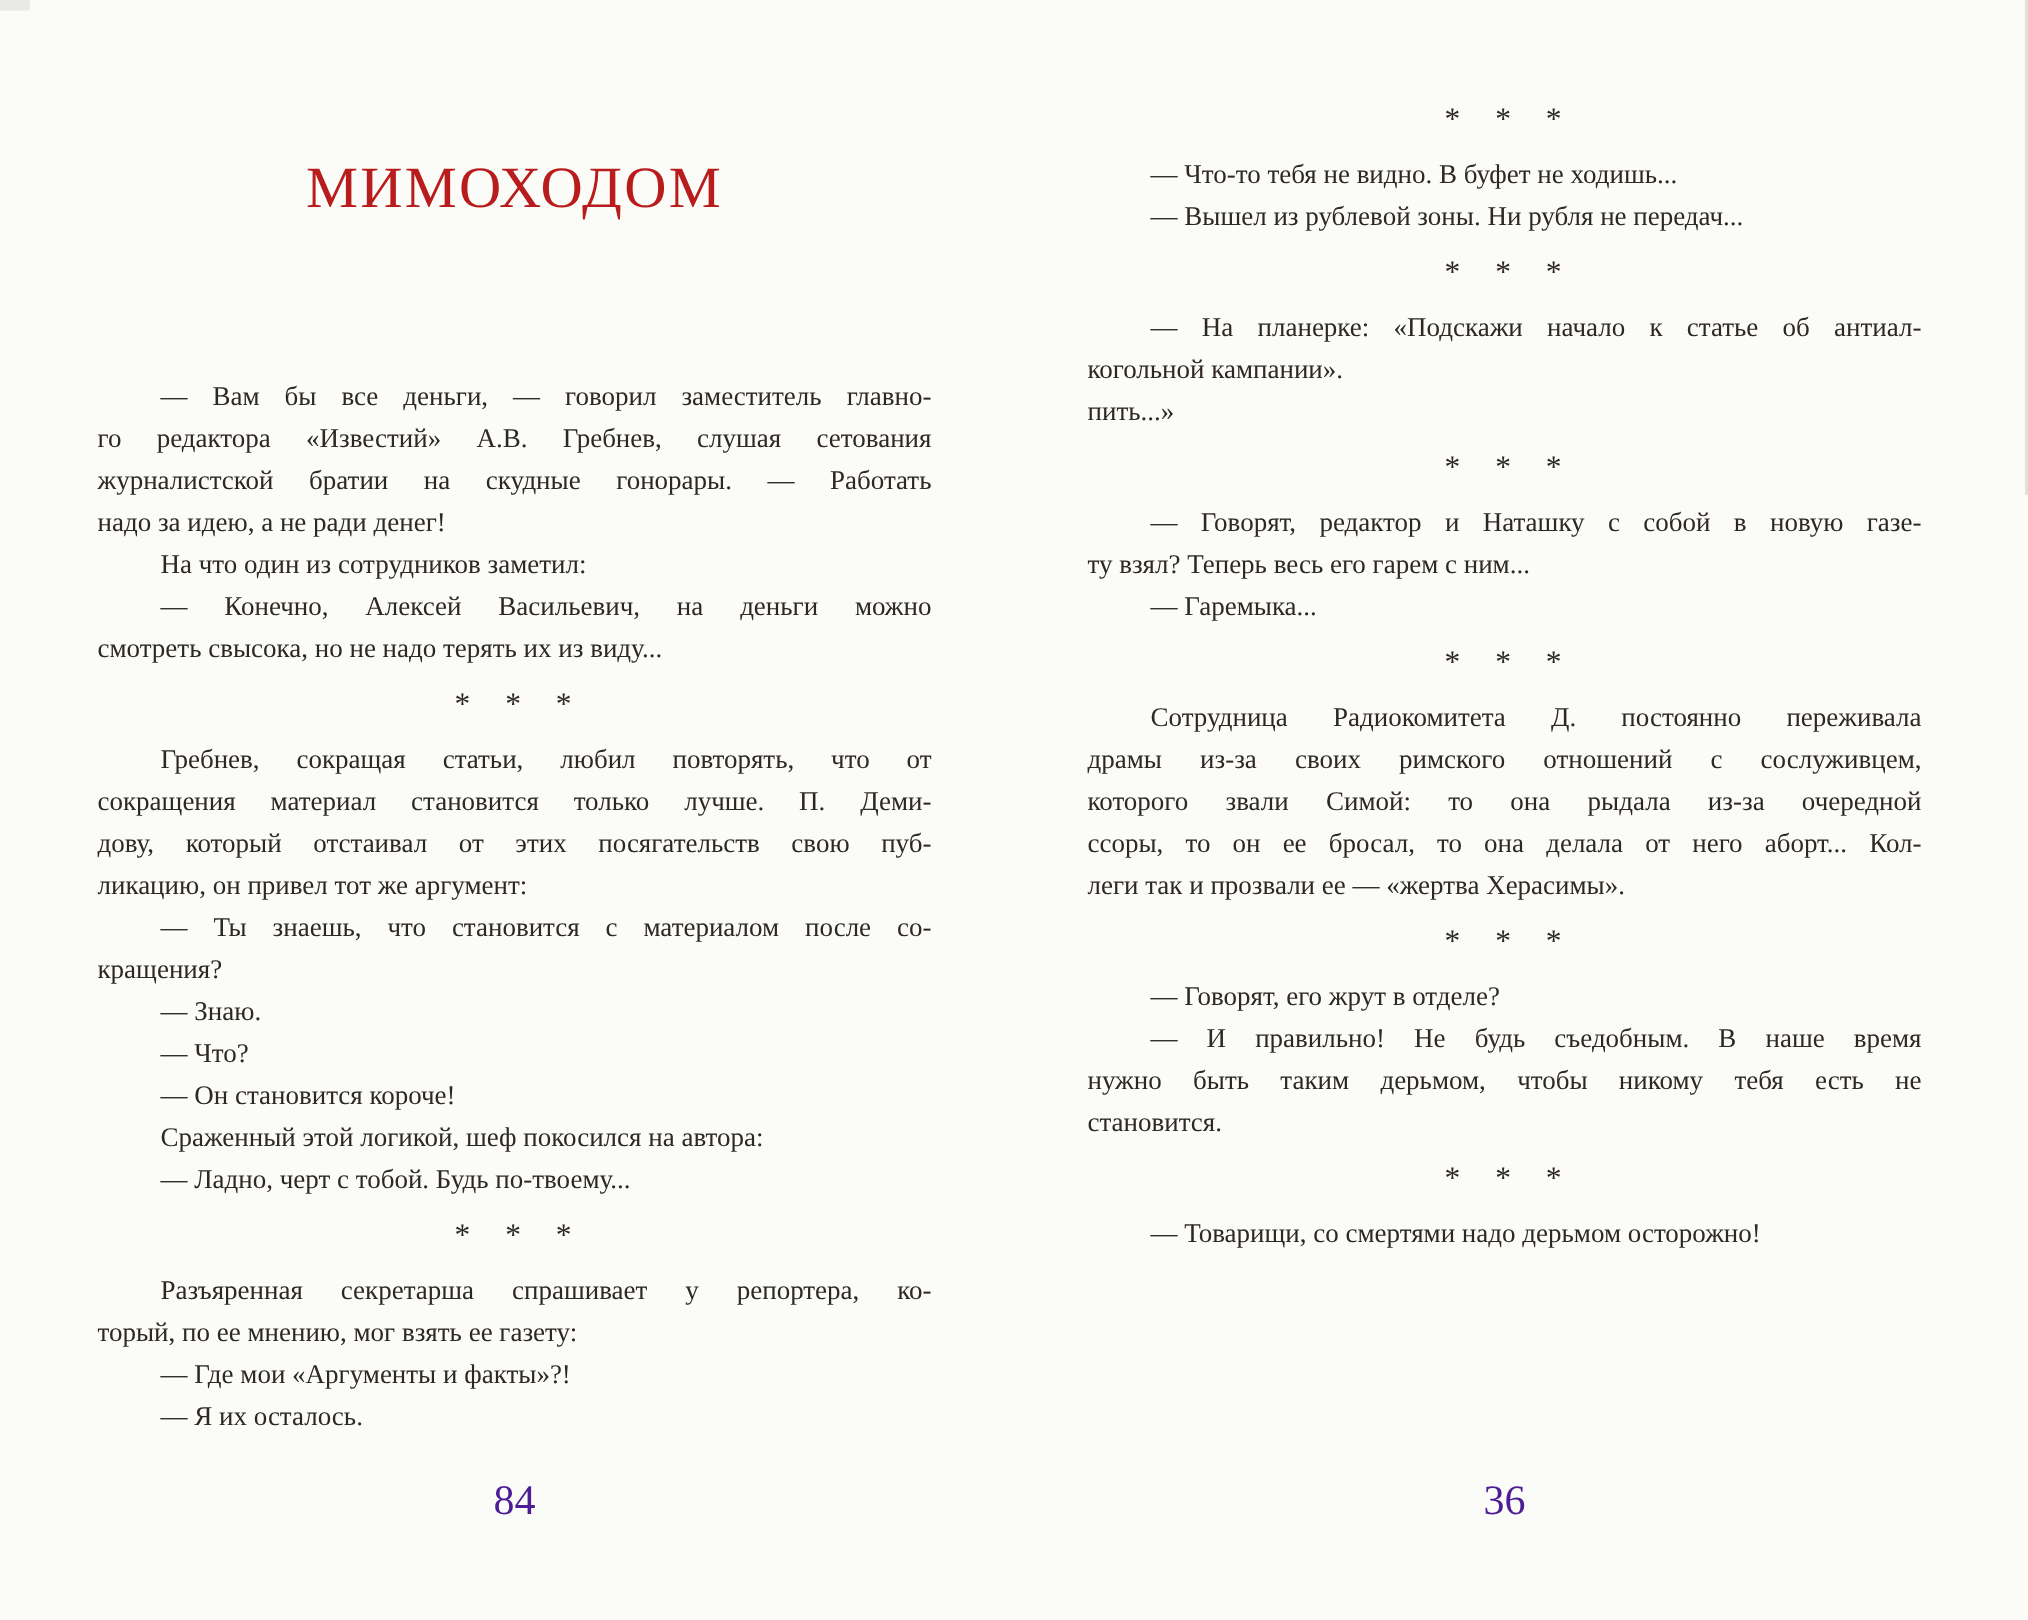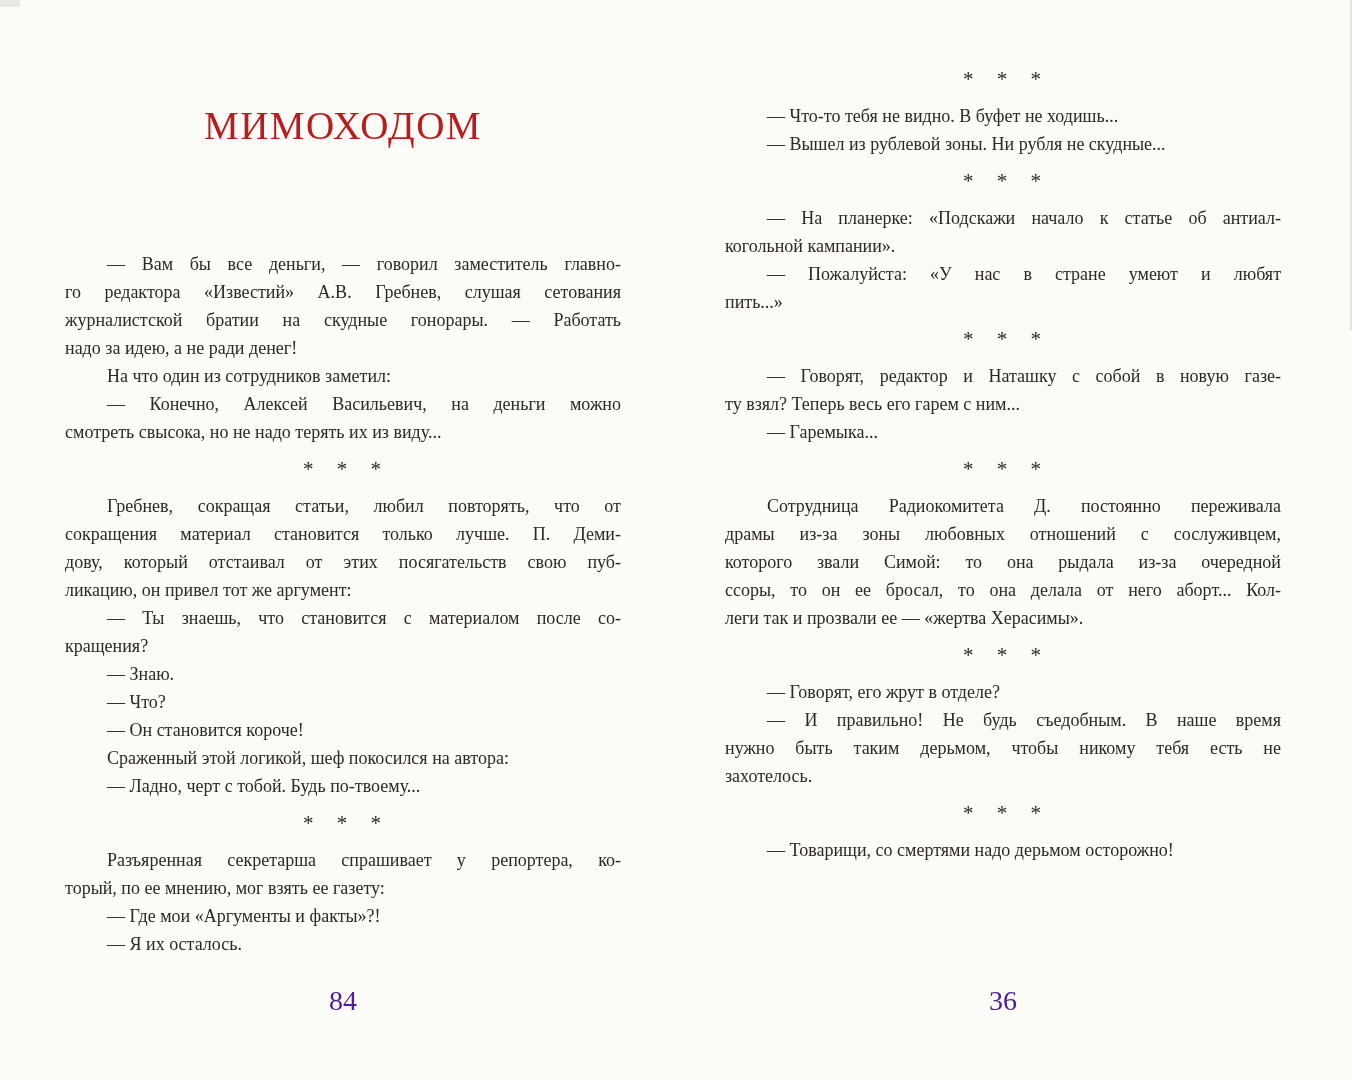--- a/index.html
+++ b/index.html
@@ -140,55 +140,54 @@
       </div>
   </div>
 
   <div id="right-col" class="page-col">
     <div>
         <div class="sep">* * *</div>
         <div class="para">
           <div class="line first">— Что-то тебя не видно. В буфет не ходишь...</div>
         </div>
         <div class="para">
-          <div class="line first">— Вышел из рублевой зоны. Ни рубля не скудные...</div>
+          <div class="line first">— Вышел из рублевой зоны. Ни рубля не передач...</div>
         </div>
         <div class="sep">* * *</div>
         <div class="para">
           <div class="line first just">— На планерке: «Подскажи начало к статье об антиал-</div>
           <div class="line">когольной кампании».</div>
         </div>
         <div class="para">
-          <div class="line first just">— Пожалуйста: «У нас в стране умеют и любят</div>
           <div class="line">пить...»</div>
         </div>
         <div class="sep">* * *</div>
         <div class="para">
           <div class="line first just">— Говорят, редактор и Наташку с собой в новую газе-</div>
           <div class="line">ту взял? Теперь весь его гарем с ним...</div>
         </div>
         <div class="para">
           <div class="line first">— Гаремыка...</div>
         </div>
         <div class="sep">* * *</div>
         <div class="para">
           <div class="line first just">Сотрудница Радиокомитета Д. постоянно переживала</div>
-          <div class="line just">драмы из-за зоны любовных отношений с сослуживцем,</div>
+          <div class="line just">драмы из-за своих римского отношений с сослуживцем,</div>
           <div class="line just">которого звали Симой: то она рыдала из-за очередной</div>
           <div class="line just">ссоры, то он ее бросал, то она делала от него аборт... Кол-</div>
           <div class="line">леги так и прозвали ее — «жертва Херасимы».</div>
         </div>
         <div class="sep">* * *</div>
         <div class="para">
           <div class="line first">— Говорят, его жрут в отделе?</div>
         </div>
         <div class="para">
           <div class="line first just">— И правильно! Не будь съедобным. В наше время</div>
           <div class="line just">нужно быть таким дерьмом, чтобы никому тебя есть не</div>
-          <div class="line">захотелось.</div>
+          <div class="line">становится.</div>
         </div>
         <div class="sep">* * *</div>
         <div class="para">
           <div class="line first">— Товарищи, со смертями надо дерьмом осторожно!</div>
         </div>
       </div>
   </div>
 
   <div id="page-number-left" class="page-number">84</div>
 

